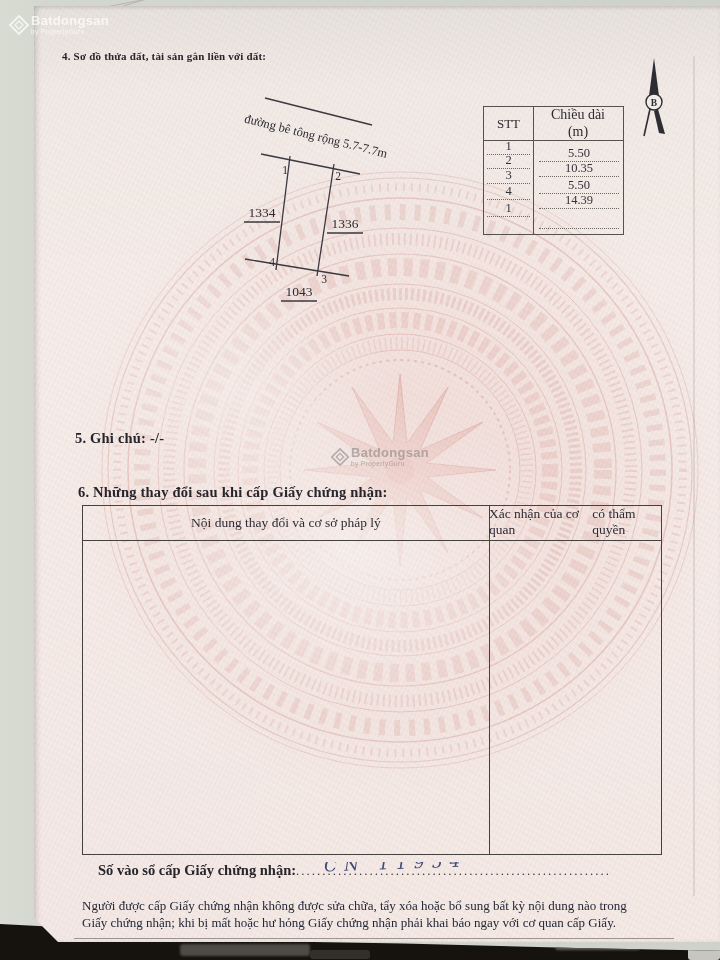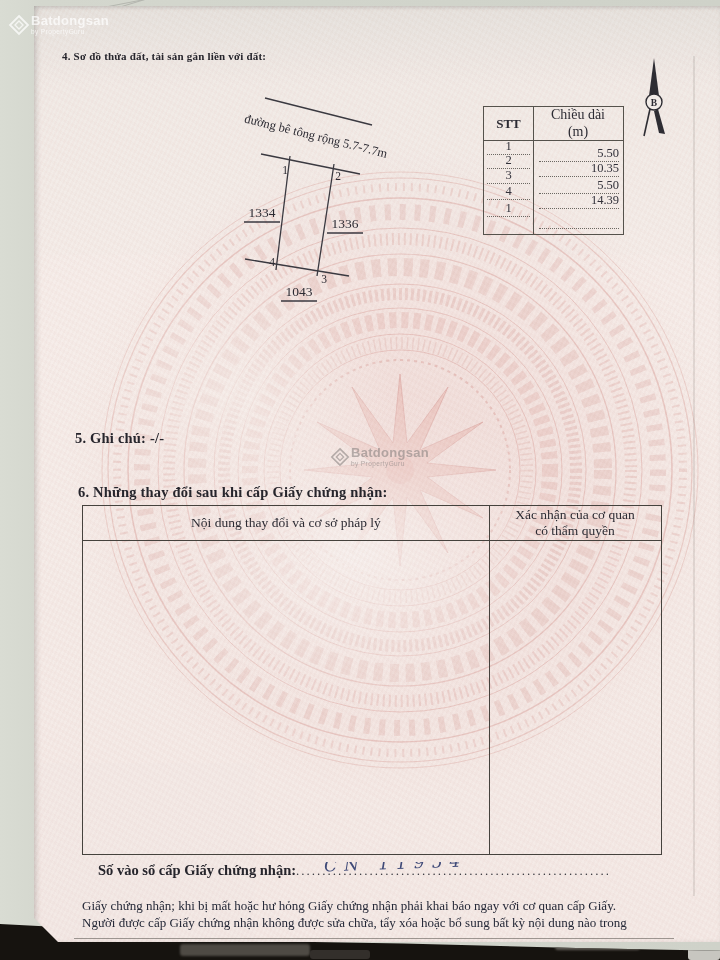--- a/index.html
+++ b/index.html
@@ -34,32 +34,32 @@
   .g2{left:60px;top:260px;width:300px;height:260px;background:radial-gradient(closest-side,rgba(246,240,236,.7),rgba(246,240,236,0));}
   .content{position:absolute;inset:0;z-index:3;color:#2c2b33;}
   .sec-title{position:absolute;font-weight:bold;font-size:11px;letter-spacing:.2px;color:#26252c;}
   .t4{left:28px;top:44px;}
   .t5{left:41px;top:424px;font-size:14.5px;text-align:center;}
   .t6{left:44px;top:478px;font-size:14.5px;font-family:Liberation Serif, serif;}
   
   .mtable{position:absolute;left:449px;top:100px;width:139px;height:127px;border:1.2px solid #55524c;}
   .mt-div{position:absolute;left:49px;top:0;bottom:0;width:1px;background:#55524c;}
   .mt-head{position:absolute;left:0;top:0;right:0;height:33px;border-bottom:1.2px solid #55524c;display:flex;}
-  .mt-h1{width:49px;display:flex;align-items:center;justify-content:center;font-weight:bold;font-size:13px;}
+  .mt-h1{width:49px;display:flex;align-items:center;justify-content:center;font-weight:normal;font-size:13px;}
   .mt-h2{flex:1;display:flex;flex-direction:column;align-items:center;justify-content:center;font-size:14px;line-height:1.15;}
   .mt-entry{position:absolute;height:14px;line-height:13px;font-size:12.5px;text-align:center;
     border-bottom:1px dotted #6b6862;color:#32313a;}
   .mt-l{left:3px;width:43px;}
-  .mt-r{left:55px;width:80px;text-align:right;}
+  .mt-r{left:55px;width:80px;}
   
   .ctable{position:absolute;left:48px;top:499px;width:578px;height:348px;border:1.5px solid #45423d;}
   .ct-div{position:absolute;left:406px;top:0;bottom:0;width:1.2px;background:#45423d;}
   .ct-head{position:absolute;left:0;top:0;right:0;height:34px;border-bottom:1.2px solid #45423d;display:flex;}
   .ct-h1{width:406px;display:flex;align-items:center;justify-content:center;font-size:13.5px;}
-  .ct-h2{flex:1;display:flex;flex-direction:column;align-items:center;justify-content:center;font-size:13.5px;line-height:1.15;}
+  .ct-h2{flex:1;display:flex;flex-direction:row;align-items:flex-start;justify-content:center;font-size:13.5px;line-height:1.15;}
   
   .registry{position:absolute;left:64px;top:856px;display:flex;align-items:flex-start;font-size:14.5px;}
   .reg-label{font-weight:bold;color:#26252c;white-space:nowrap;}
   .dotwrap{position:relative;width:312px;overflow:hidden;white-space:nowrap;}
   .dots{font-size:13px;letter-spacing:2px;color:#3a3a40;}
   .hand{position:absolute;left:28px;top:-9px;font-family:"DejaVu Serif",serif;font-style:italic;
     font-size:17px;letter-spacing:7px;color:#3f4a78;transform:rotate(-2deg);white-space:nowrap;}
   .notice{position:absolute;left:48px;top:892px;width:592px;font-size:13px;line-height:1.3;color:#242837;}
   .notice div{white-space:nowrap;}
   .bottom-line{position:absolute;left:40px;top:932px;width:600px;height:1px;background:rgba(85,82,76,.55);}
@@ -191,22 +191,22 @@
 
       <div class="registry">
         <span class="reg-label">Số vào sổ cấp Giấy chứng nhận:</span>
         <span class="dotwrap">
           <span class="dots">......................................................................</span>
           <span class="hand">CN 11954</span>
         </span>
       </div>
 
       <div class="notice">
+        <div>Người được cấp Giấy chứng nhận không được sửa chữa, tẩy xóa hoặc bổ sung bất kỳ nội dung nào trong</div>
         <div>Giấy chứng nhận; khi bị mất hoặc hư hỏng Giấy chứng nhận phải khai báo ngay với cơ quan cấp Giấy.</div>
-        <div>Người được cấp Giấy chứng nhận không được sửa chữa, tẩy xóa hoặc bổ sung bất kỳ nội dung nào trong</div>
       </div>
 
       <div class="bottom-line"></div>
       <div class="edge-line"></div>
     </div>
   </div>
 
   <div class="wm wm-top">
     <svg width="22" height="22" viewBox="0 0 22 22">
       <path d="M11 2 L20 11 L11 20 L2 11 Z" fill="none" stroke="currentColor" stroke-width="1.8"></path>

